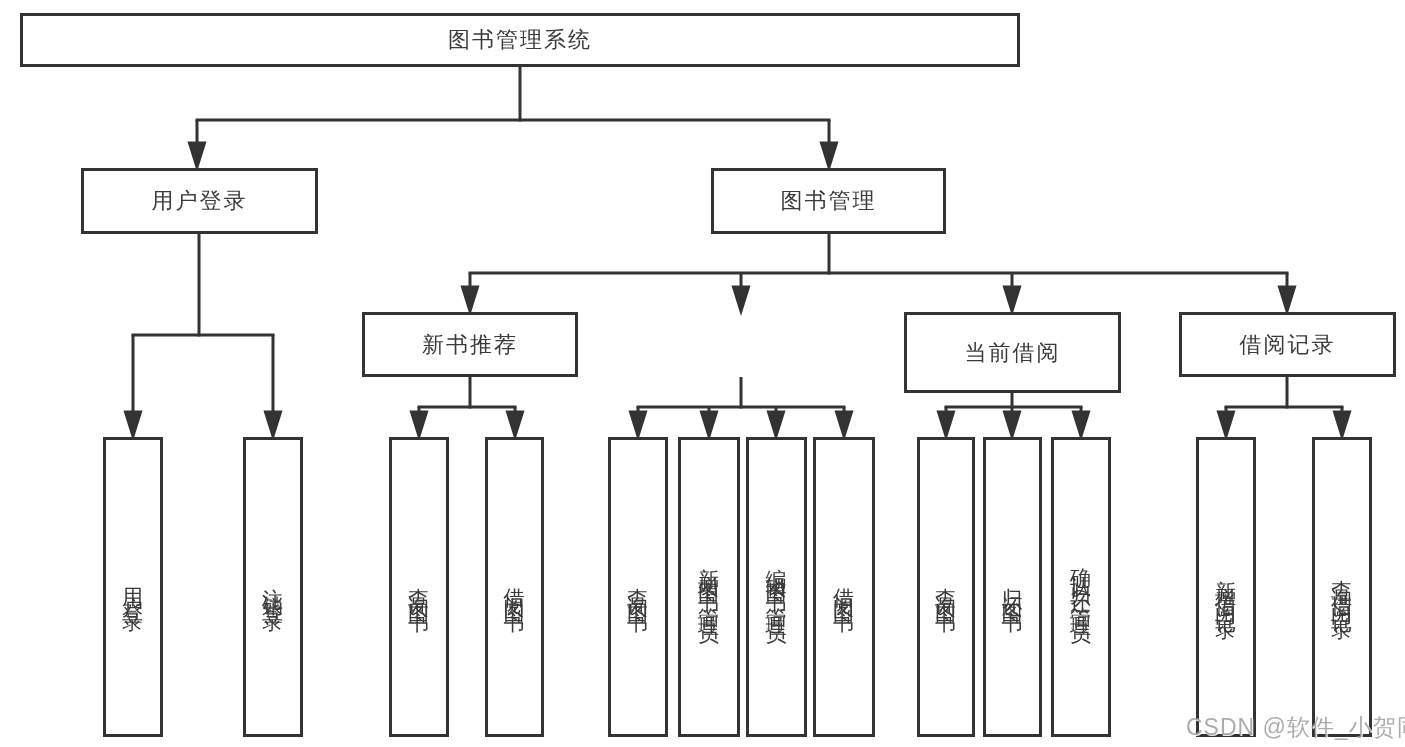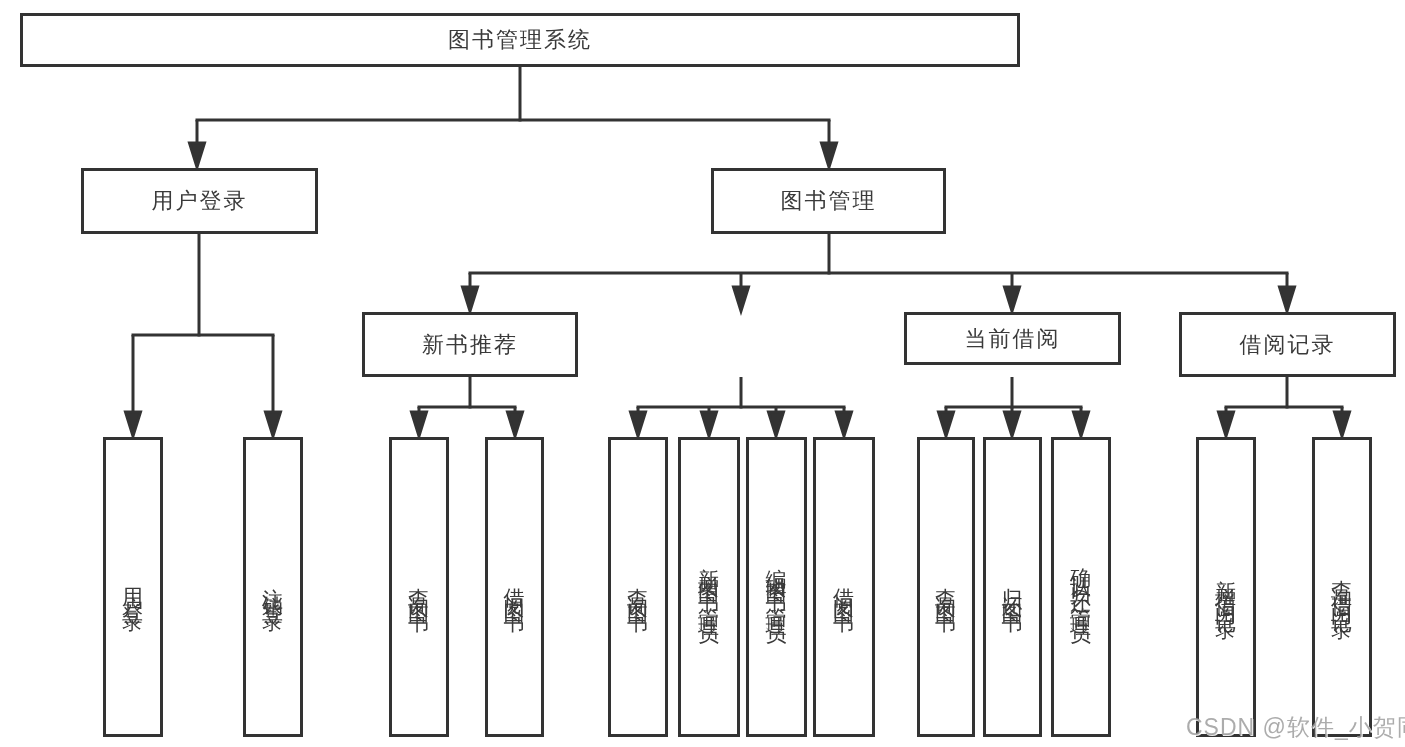--- a/index.html
+++ b/index.html
@@ -140,21 +140,21 @@
   <div class="node h-node" style="left:81px;top:168px;width:237px;height:66px;">
     <span>用户登录</span>
   </div>
   <div class="node h-node" style="left:711px;top:168px;width:235px;height:66px;">
     <span>图书管理</span>
   </div>
 
   <div class="node h-node" style="left:362px;top:312px;width:216px;height:65px;">
     <span>新书推荐</span>
   </div>
-  <div class="node h-node" style="left:904px;top:312px;width:217px;height:53px;">
+  <div class="node h-node" style="left:904px;top:312px;width:217px;height:81px;">
     <span>当前借阅</span>
   </div>
   <div class="node h-node" style="left:1179px;top:312px;width:217px;height:65px;">
     <span>借阅记录</span>
   </div>
 
   <div class="node v-node" style="left:103px;top:437px;width:60px;height:300px;">
     <span>用户登录</span>
   </div>
   <div class="node v-node" style="left:243px;top:437px;width:60px;height:300px;">

